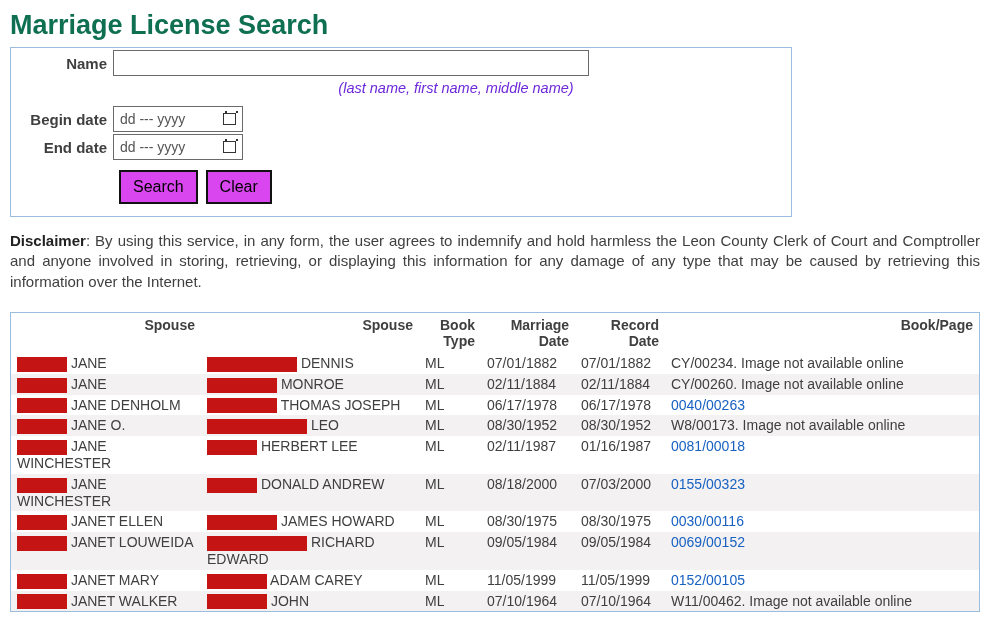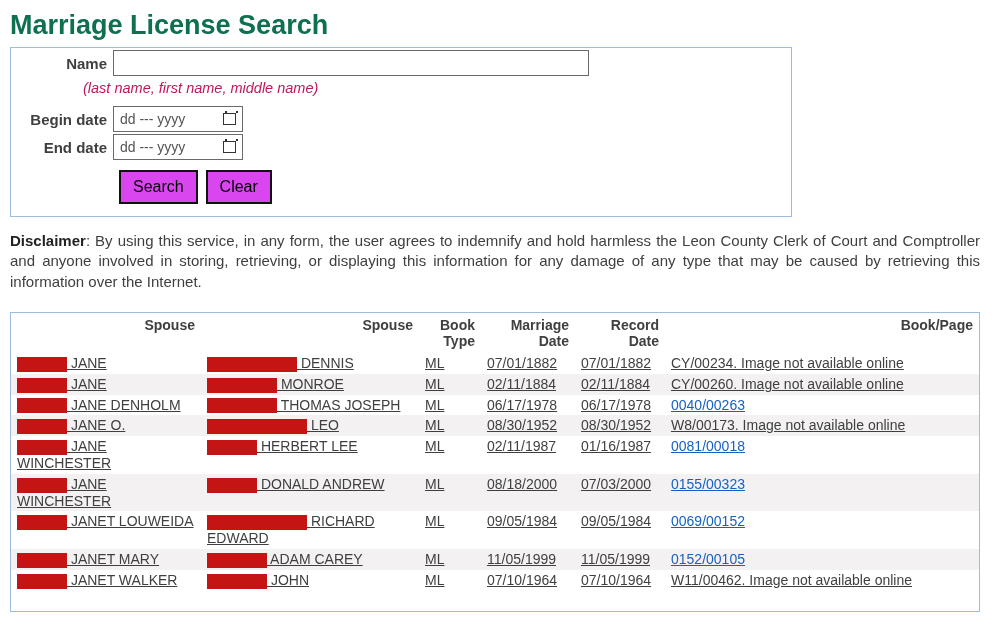--- a/index.html
+++ b/index.html
@@ -40,24 +40,25 @@
   }
   .name-input {
     width: 476px;
     height: 26px;
     border: 1px solid #6a6a6a;
     padding: 2px 6px;
     font-size: 14px;
   }
   .hint {
     font-style: italic;
-    color: #be185d;
+    color: #6d28d9;
     font-size: 14.5px;
-    margin-left: 62px;
+    margin-left: 110px;
     padding: 2px 0 8px 0;
+    text-align: center;
   }
   .date-input {
     width: 130px;
     height: 26px;
     border: 1px solid #6a6a6a;
     padding: 2px 6px;
     font-size: 14px;
     font-family: Arial, sans-serif;
     color: #555;
     display: flex;
@@ -113,21 +114,20 @@
     font-weight: 700;
     padding: 4px 6px;
     vertical-align: top;
     background:#fff;
     line-height:1.15;
   }
   td {
     padding: 2px 6px;
     vertical-align: top;
     line-height:1.2;
-    text-decoration:underline;
   }
   tbody tr:nth-child(even) td { background: #f3f1f2; }
   tbody tr:nth-child(odd)  td { background: #ffffff; }
   .redact {
     display:inline-block;
     background:#c41414;
     height:15px;
     vertical-align:middle;
   }
   .r1 { width:50px; }
@@ -227,20 +227,28 @@
         </tr>
         <tr>
           <td><span class="redact r1"></span> JANE WINCHESTER</td>
           <td><span class="redact r1"></span> DONALD ANDREW</td>
           <td>ML</td>
           <td>08/18/2000</td>
           <td>07/03/2000</td>
           <td class="link">0155/00323</td>
         </tr>
         <tr>
+          <td><span class="redact r1"></span> JANET ELLEN</td>
+          <td><span class="redact r3"></span> JAMES HOWARD</td>
+          <td>ML</td>
+          <td>08/30/1975</td>
+          <td>08/30/1975</td>
+          <td class="link">0030/00116</td>
+        </tr>
+        <tr>
           <td><span class="redact r1"></span> JANET LOUWEIDA</td>
           <td><span class="redact r5"></span> RICHARD EDWARD</td>
           <td>ML</td>
           <td>09/05/1984</td>
           <td>09/05/1984</td>
           <td class="link">0069/00152</td>
         </tr>
         <tr>
           <td><span class="redact r1"></span> JANET MARY</td>
           <td><span class="redact r2"></span> ADAM CAREY</td>

